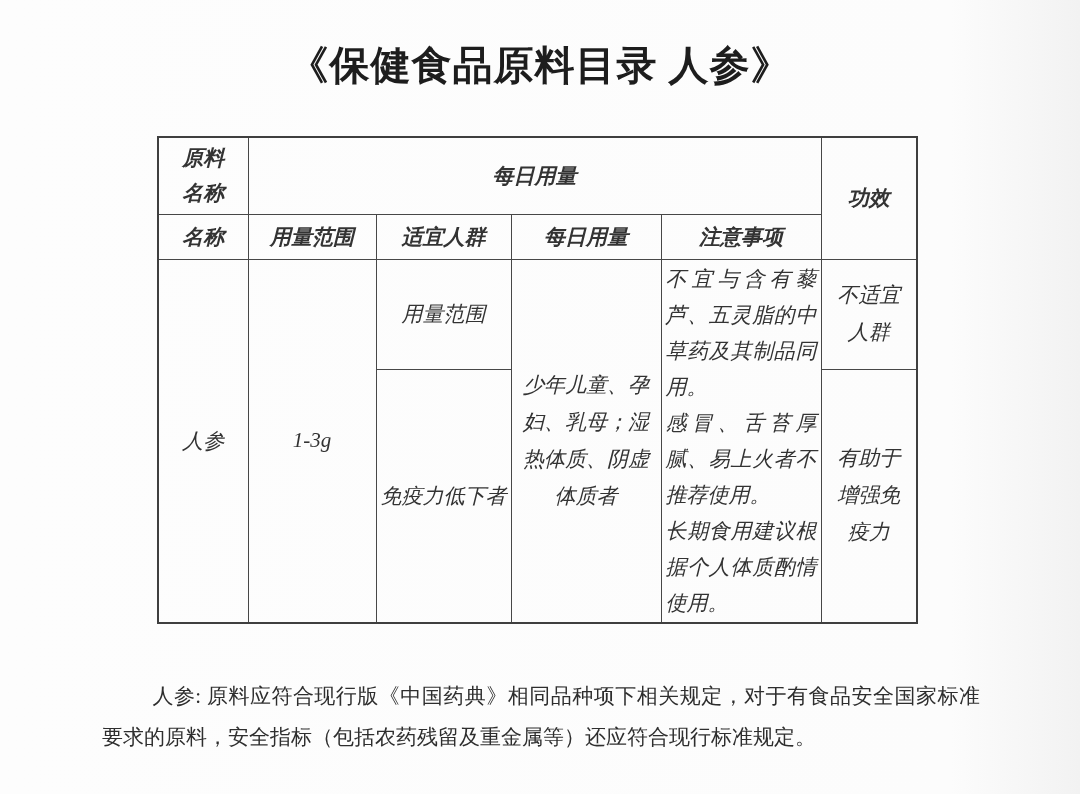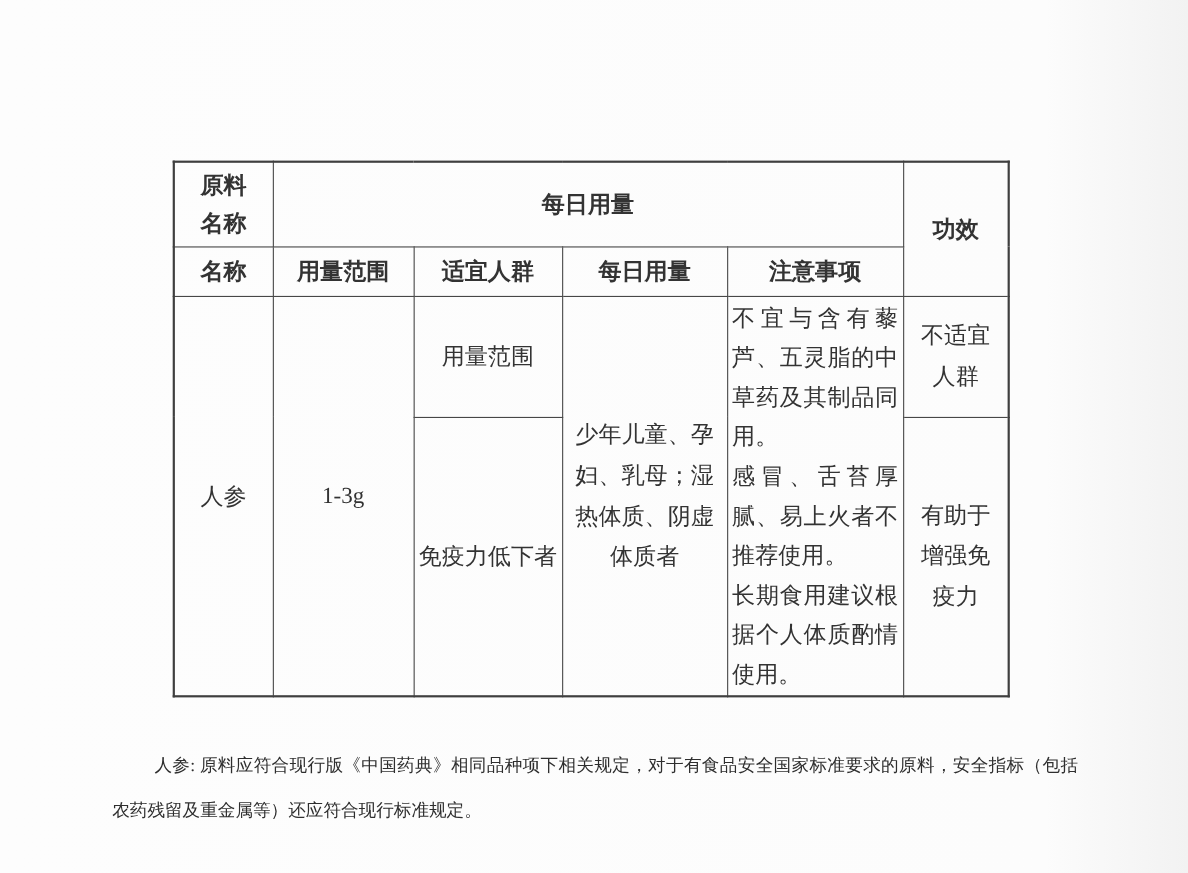--- a/index.html
+++ b/index.html
@@ -19,24 +19,25 @@
     position:absolute;
     top:38px; left:0; width:100%;
     text-align:center;
     font-size:40px;
     font-weight:700;
     letter-spacing:1px;
     color:#1d1d1d;
   }
   table.catalog {
     position:absolute;
-    left:157px; top:146px;
+    left:157px; top:136px;
     border-collapse:collapse;
     table-layout:fixed;
     border:2px solid #3f3f3f;
+    font-style:italic;
   }
   table.catalog td {
     border:1px solid #474747;
     text-align:center;
     vertical-align:middle;
     font-size:21px;
     color:#333333;
     padding:0 4px;
     overflow:hidden;
   }
@@ -62,33 +63,34 @@
     text-justify:inter-character;
     line-height:36px;
     margin:0;
     color:#333333;
   }
   .narrow { width:67px; margin:0 auto; line-height:37px; }
   .nowrap { white-space:nowrap; padding:0 1px; }
   .footnote {
     position:absolute;
     left:102px; top:676px; width:878px;
-    font-size:16px;
+    font-size:21px;
     line-height:41px;
     text-align:justify;
     text-justify:inter-character;
     text-indent:2.4em;
     color:#2e2e2e;
   }
 </style>
 </head>
 <body>
 
 <div class="page">
 
+  <div class="title">《保健食品原料目录 人参》</div>
 
   <table class="catalog">
     <colgroup>
       <col style="width:90px">
       <col style="width:128px">
       <col style="width:129px">
       <col style="width:150px">
       <col style="width:160px">
       <col style="width:96px">
     </colgroup>

